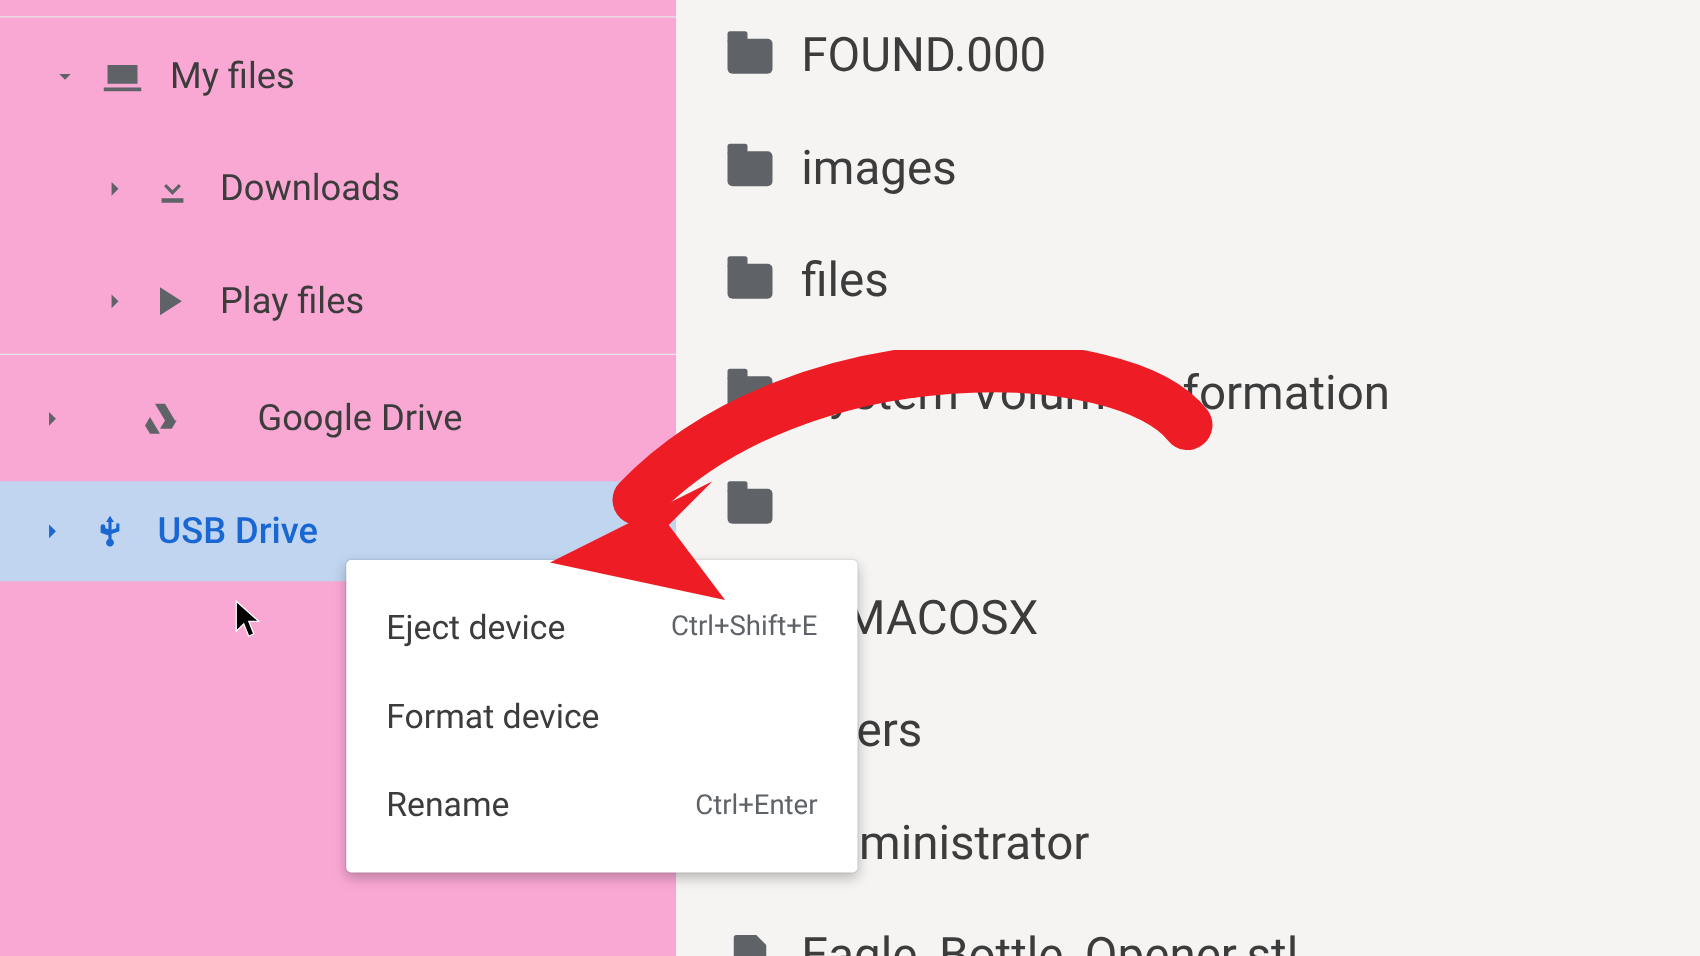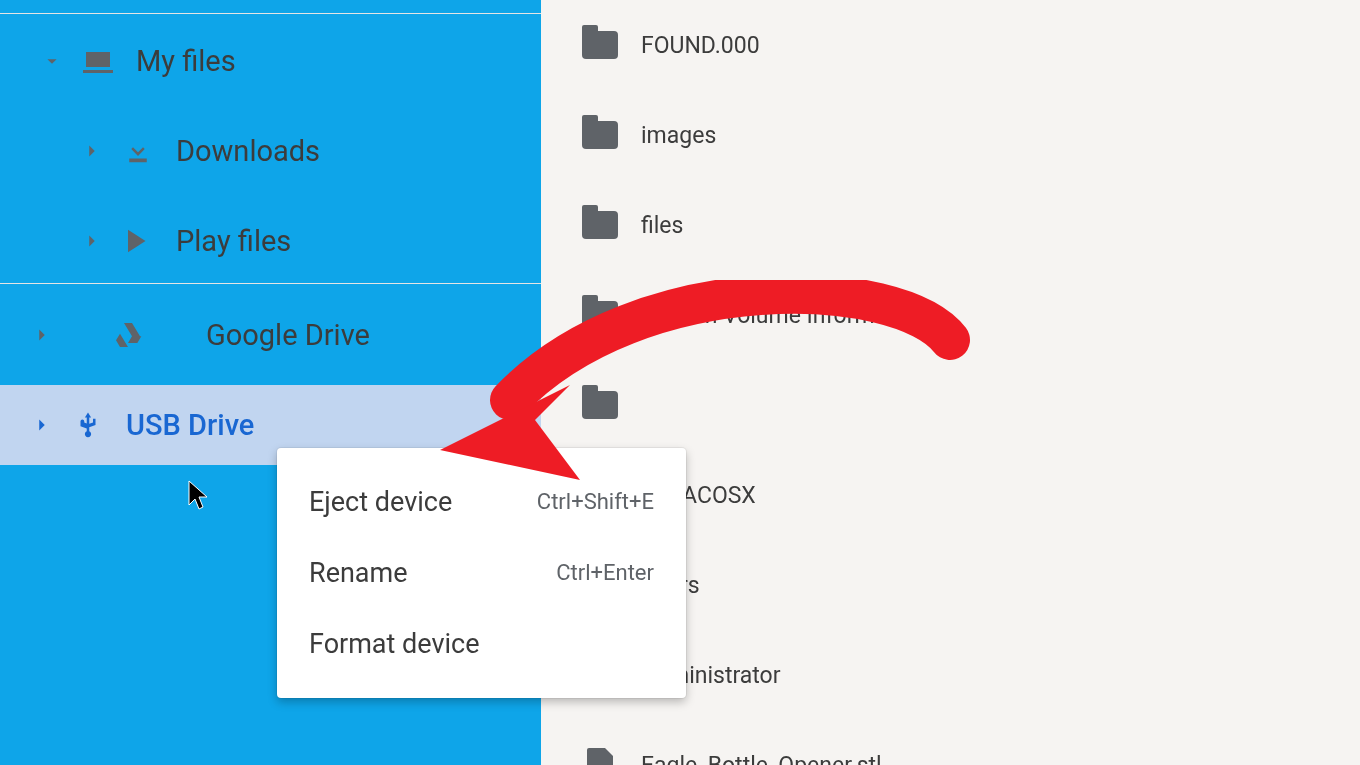--- a/index.html
+++ b/index.html
@@ -8,21 +8,21 @@
     font-family: Roboto, "Segoe UI", Arial, sans-serif;
     background: #f6f4f2;
     position: relative;
   }
 
   
   .sidebar {
     position: absolute;
     left: 0; top: 0;
     width: 541px; height: 765px;
-    background: #0ea5e9;
+    background: #f9a8d4;
   }
   .sidebar-top {
     position: absolute; left: 0; top: 0;
     width: 100%; height: 14px;
     border-bottom: 1px solid #e5e5e5;
   }
   .sidebar-lower-line {
     position: absolute; left: 0; top: 283px;
     width: 100%; height: 0;
     border-top: 1px solid #e5e5e5;
@@ -64,21 +64,21 @@
     background: #f6f4f2;
   }
   .file-row {
     position: absolute;
     left: 0;
     width: 100%;
     height: 90px;
     display: flex;
     align-items: center;
     padding-left: 40px;
-    font-size: 23px;
+    font-size: 38px;
     color: #3c3c3c;
   }
   .file-row .ico {
     width: 38px; height: 38px;
     margin-right: 22px;
     display: flex; align-items: center; justify-content: center;
     flex: 0 0 auto;
   }
   .folder-shape {
     width: 36px; height: 28px;
@@ -286,26 +286,26 @@
       <span>Eagle_Bottle_Opener.stl</span>
     </div>
 </div>
 
 <div class="context-menu">
   <div class="menu-item">
     <span>Eject device</span>
     <span class="shortcut">Ctrl+Shift+E</span>
   </div>
   <div class="menu-item">
+    <span>Format device</span>
+    <span class="shortcut"></span>
+  </div>
+  <div class="menu-item">
     <span>Rename</span>
     <span class="shortcut">Ctrl+Enter</span>
-  </div>
-  <div class="menu-item">
-    <span>Format device</span>
-    <span class="shortcut"></span>
   </div>
 </div>
 
 <span class="cursor">
   <svg width="24" height="32" viewBox="0 0 24 32">
     <path d="M2 2 L2 26 L8 20 L12 30 L16 28 L12 18 L20 18 Z" fill="#000" stroke="#fff" stroke-width="1"></path>
   </svg>
 </span>
 
 <span class="arrow-ann">

